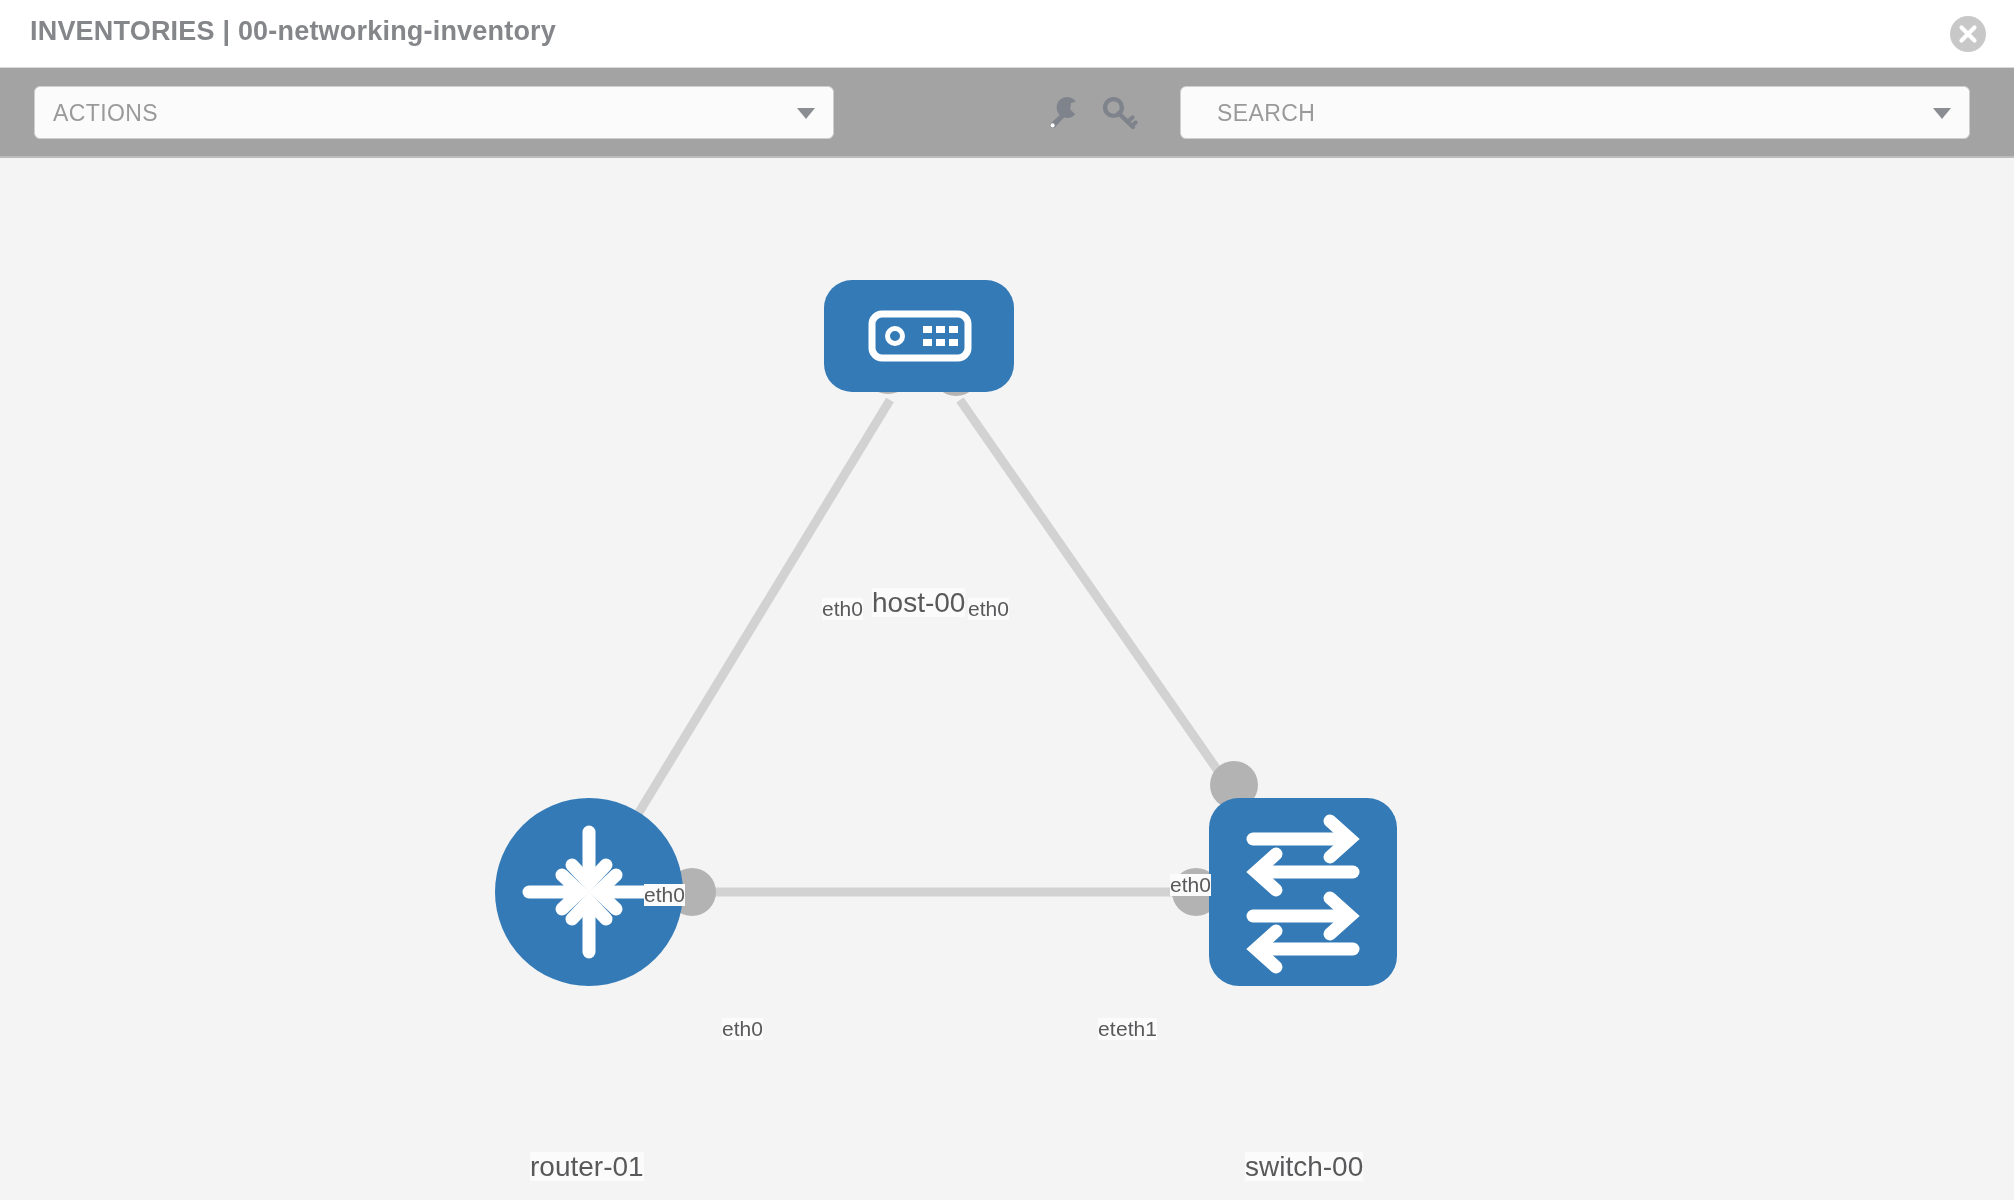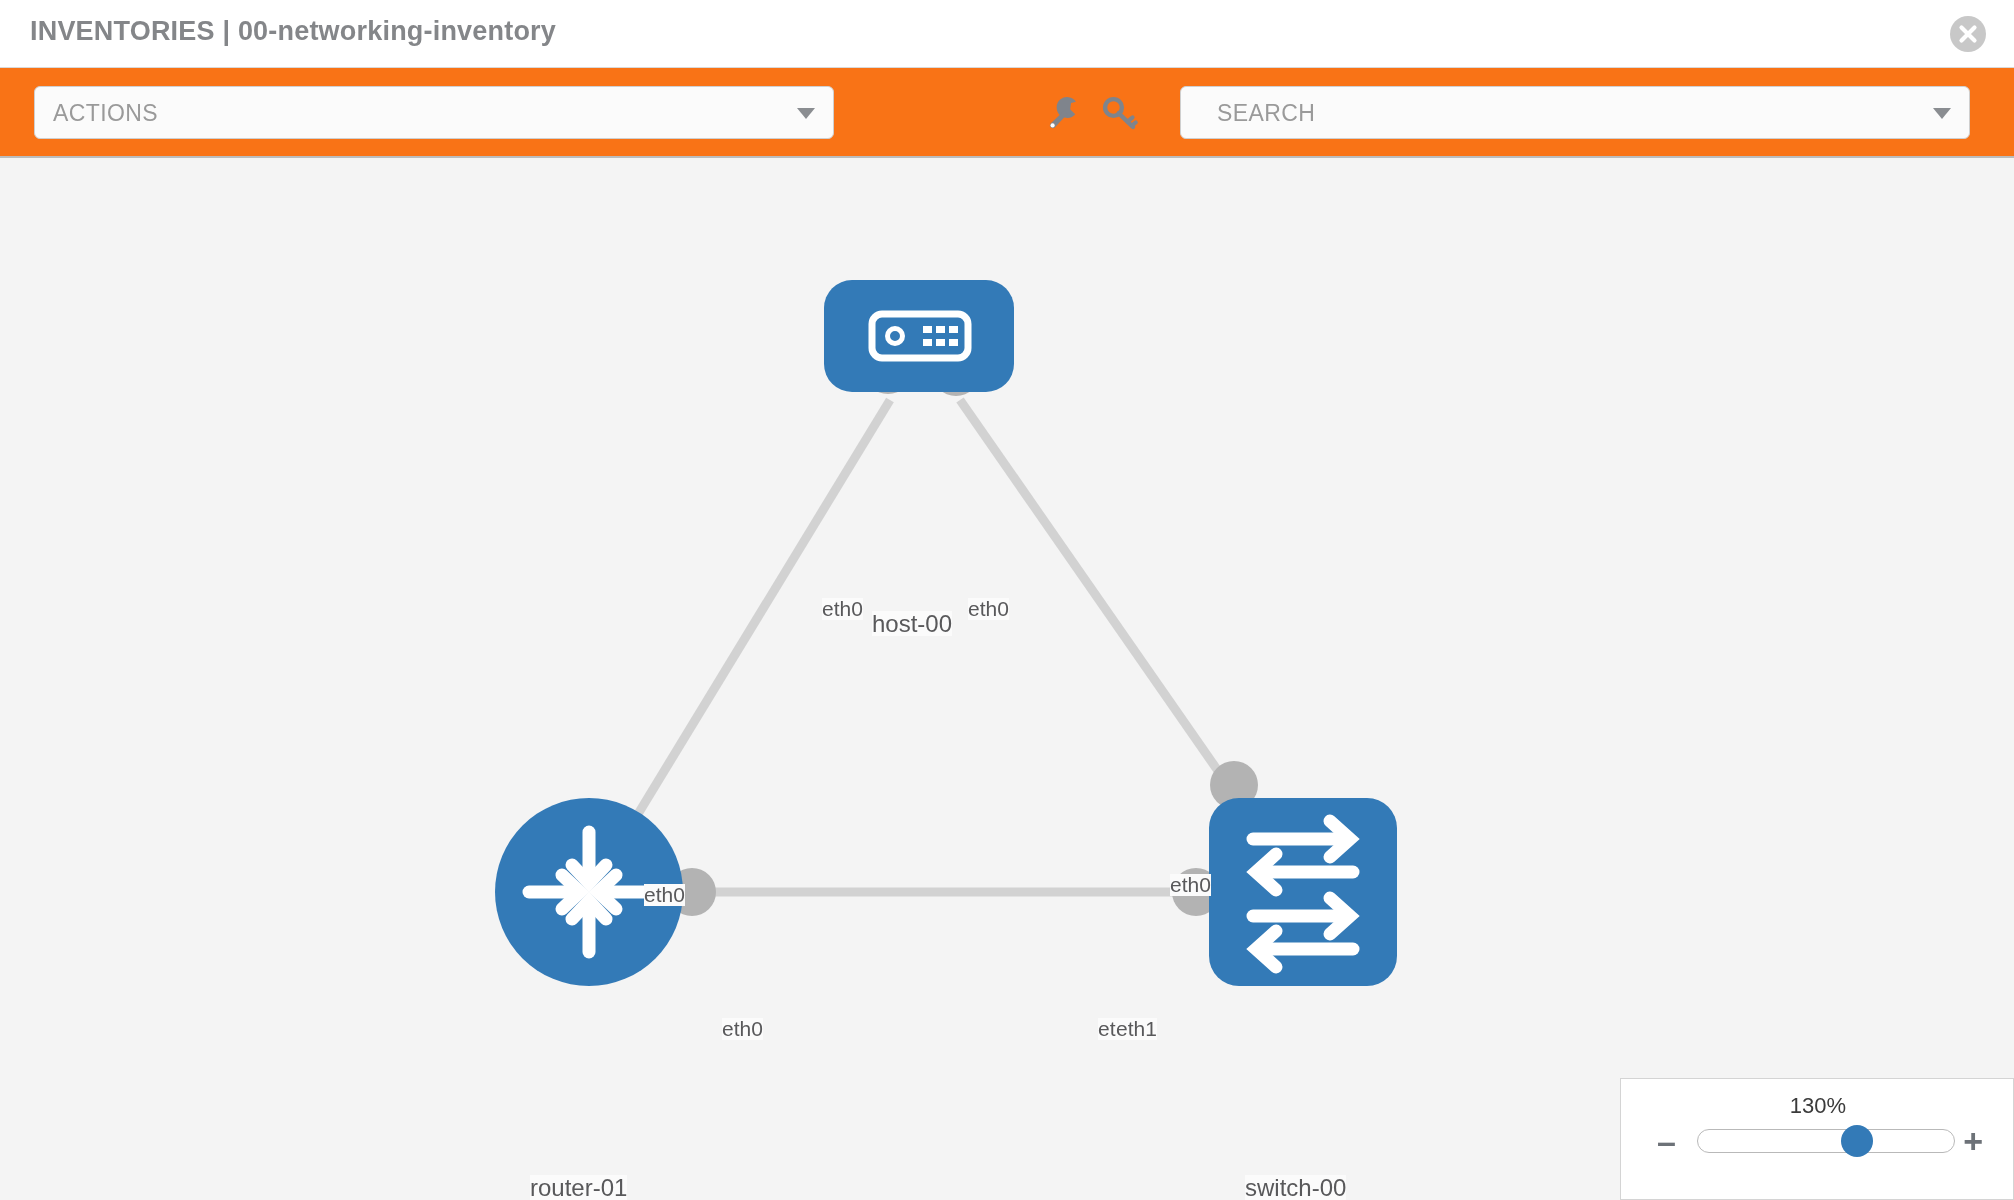--- a/index.html
+++ b/index.html
@@ -49,21 +49,21 @@
     cursor: pointer;
   }
   .close-btn svg { display: block; }
 
   
   .toolbar {
     position: absolute;
     top: 68px; left: 0;
     width: 2014px;
     height: 90px;
-    background: #f97316;
+    background: #a3a3a3;
     border-bottom: 2px solid #bcbcbc;
   }
 
   .actions-select {
     position: absolute;
     left: 34px;
     top: 18px;
     width: 800px;
     height: 53px;
     background: #fbfbfb;
@@ -141,22 +141,21 @@
     position: absolute;
     background: #fbfbfb;
     color: #59595b;
     white-space: nowrap;
     line-height: 1.05;
   }
   .port-label {
     font-size: 21px;
   }
   .node-label {
-    font-size: 24px;
-    margin-top: 23px;
+    font-size: 28px;
   }
 
   
   .zoom-panel {
     position: absolute;
     left: 1620px;
     top: 1078px;
     width: 394px;
     height: 122px;
     background: #ffffff;
@@ -325,22 +324,14 @@
 
     <div class="net-label port-label" style="left:722px; top:858px;">eth0</div>
     <div class="net-label port-label" style="left:1098px; top:858px;">eth1</div>
     <div class="net-label port-label" style="left:1116px; top:858px;">eth1</div>
 
     <div class="net-label node-label" style="left:872px; top:428px;">host-00</div>
     <div class="net-label node-label" style="left:530px; top:992px;">router-01</div>
     <div class="net-label node-label" style="left:1245px; top:992px;">switch-00</div>
   </div>
 
-  <div class="zoom-panel">
-    <div class="zoom-value">130%</div>
-    <div class="zoom-minus">–</div>
-    <div class="zoom-track">
-      <div class="zoom-thumb" id="zoom-thumb" style="left: 142.72px;"></div>
-    </div>
-    <div class="zoom-plus">+</div>
-  </div>
 
 </div>
 
 </body></html>

